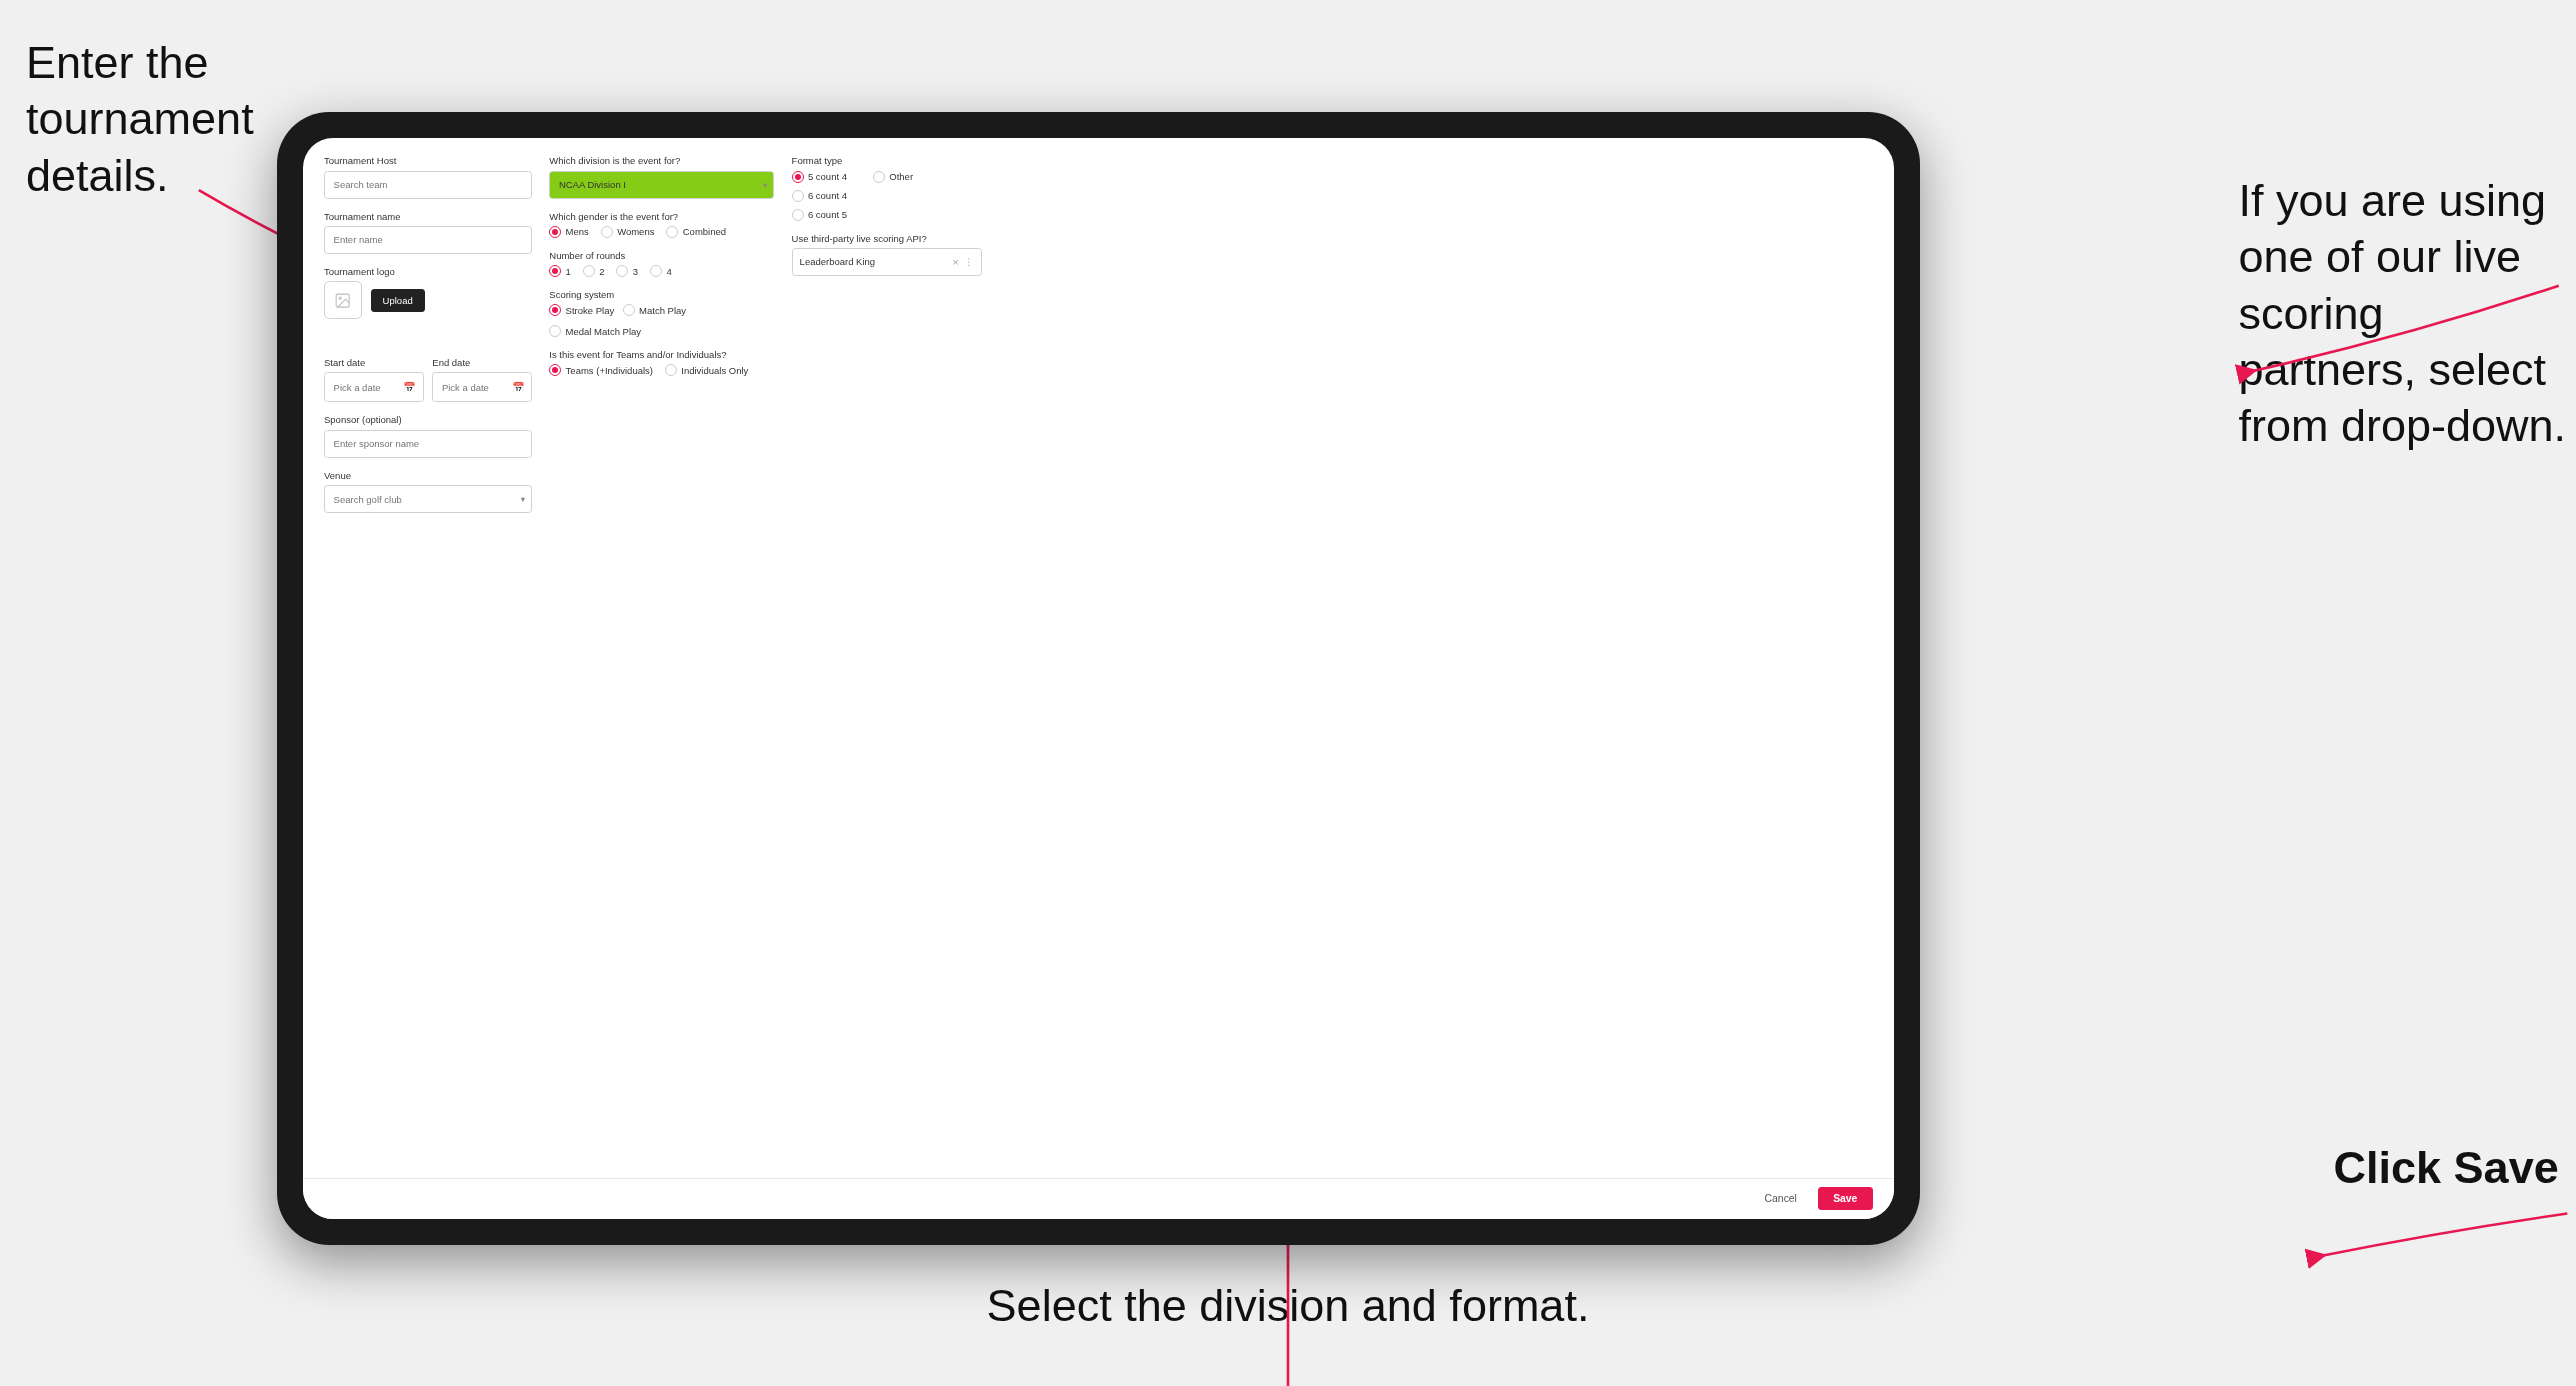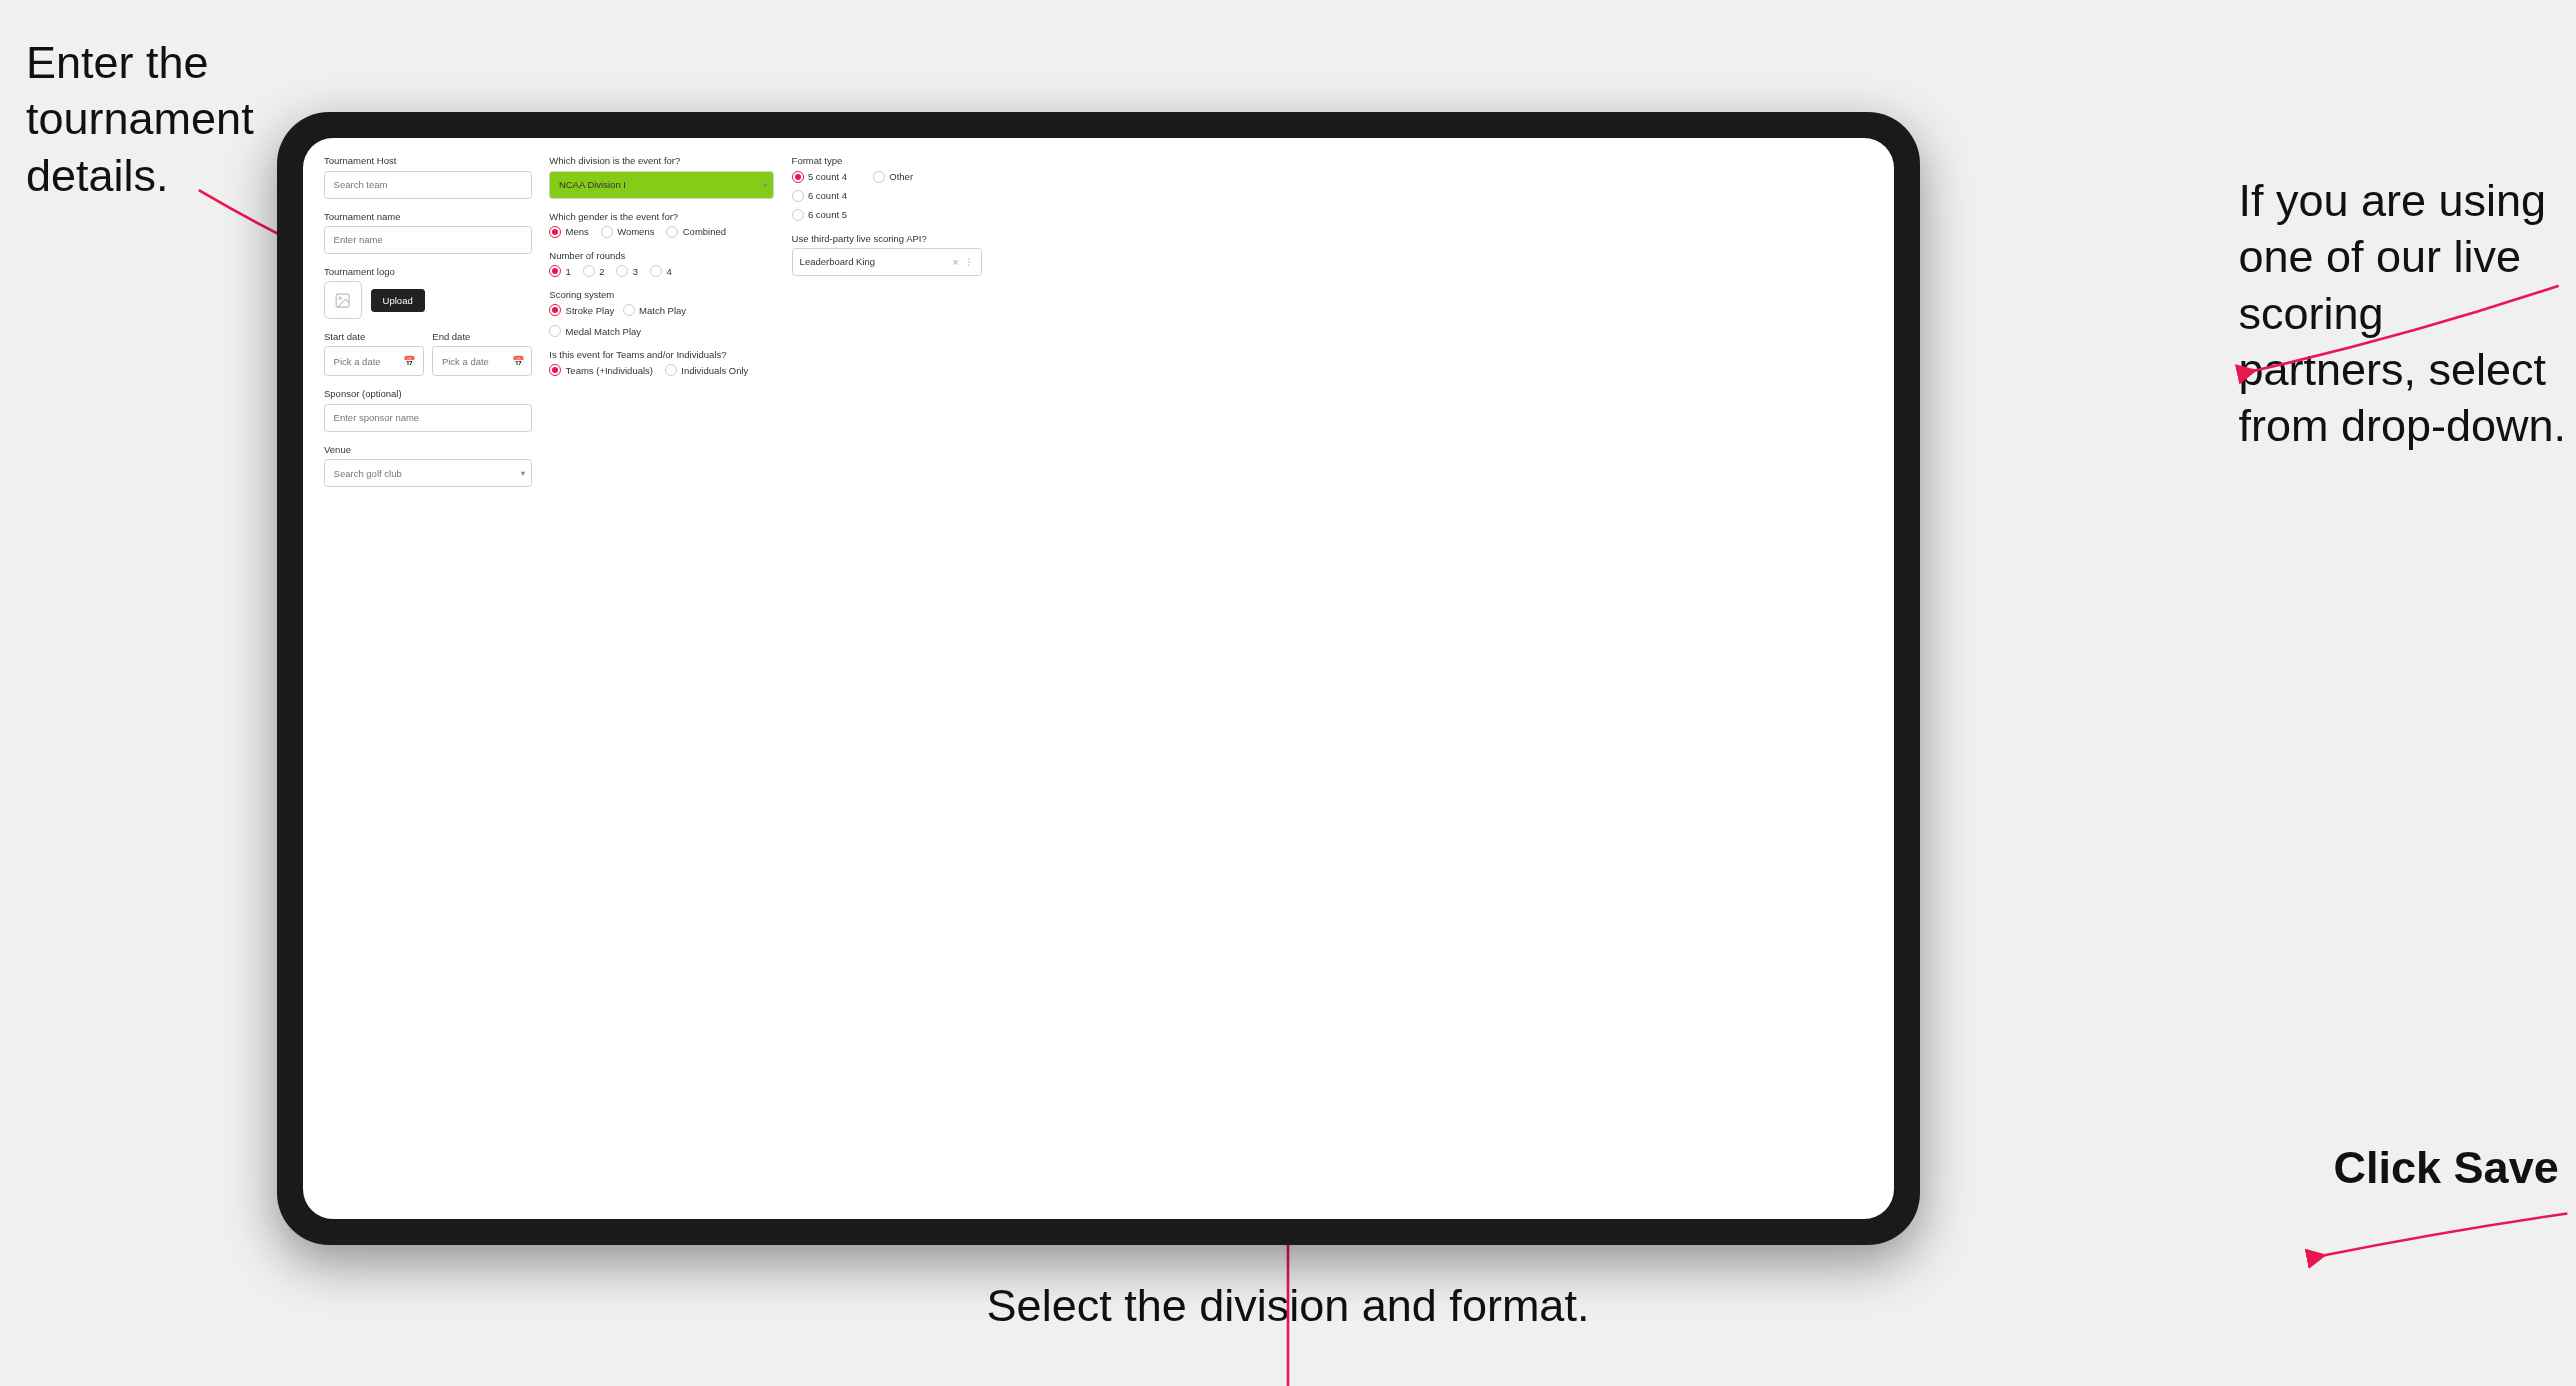--- a/index.html
+++ b/index.html
@@ -232,20 +232,21 @@
       transform: translateY(-50%);
       font-size: 8.6px;
       color: #888;
       pointer-events: none;
     }
 
     
     .date-row {
       display: flex;
       gap: 8.6px;
+      margin-top: 26px;
     }
     .date-group {
       flex: 1;
       display: flex;
       flex-direction: column;
       gap: 4.3px;
     }
     .date-input-wrapper {
       position: relative;
     }
@@ -652,16 +653,20 @@
           <div class="live-scoring-input">
             <span class="live-scoring-value">Leaderboard King</span>
             <span class="live-scoring-clear">×</span>
             <span class="live-scoring-expand">⋮</span>
           </div>
         </div>
 
       </div>
     </div>
 
+    <div class="form-footer">
+      <button class="btn-cancel">Cancel</button>
+      <button class="btn-save">Save</button>
+    </div>
 
   </div>
 </div>
 
 
 </body></html>

